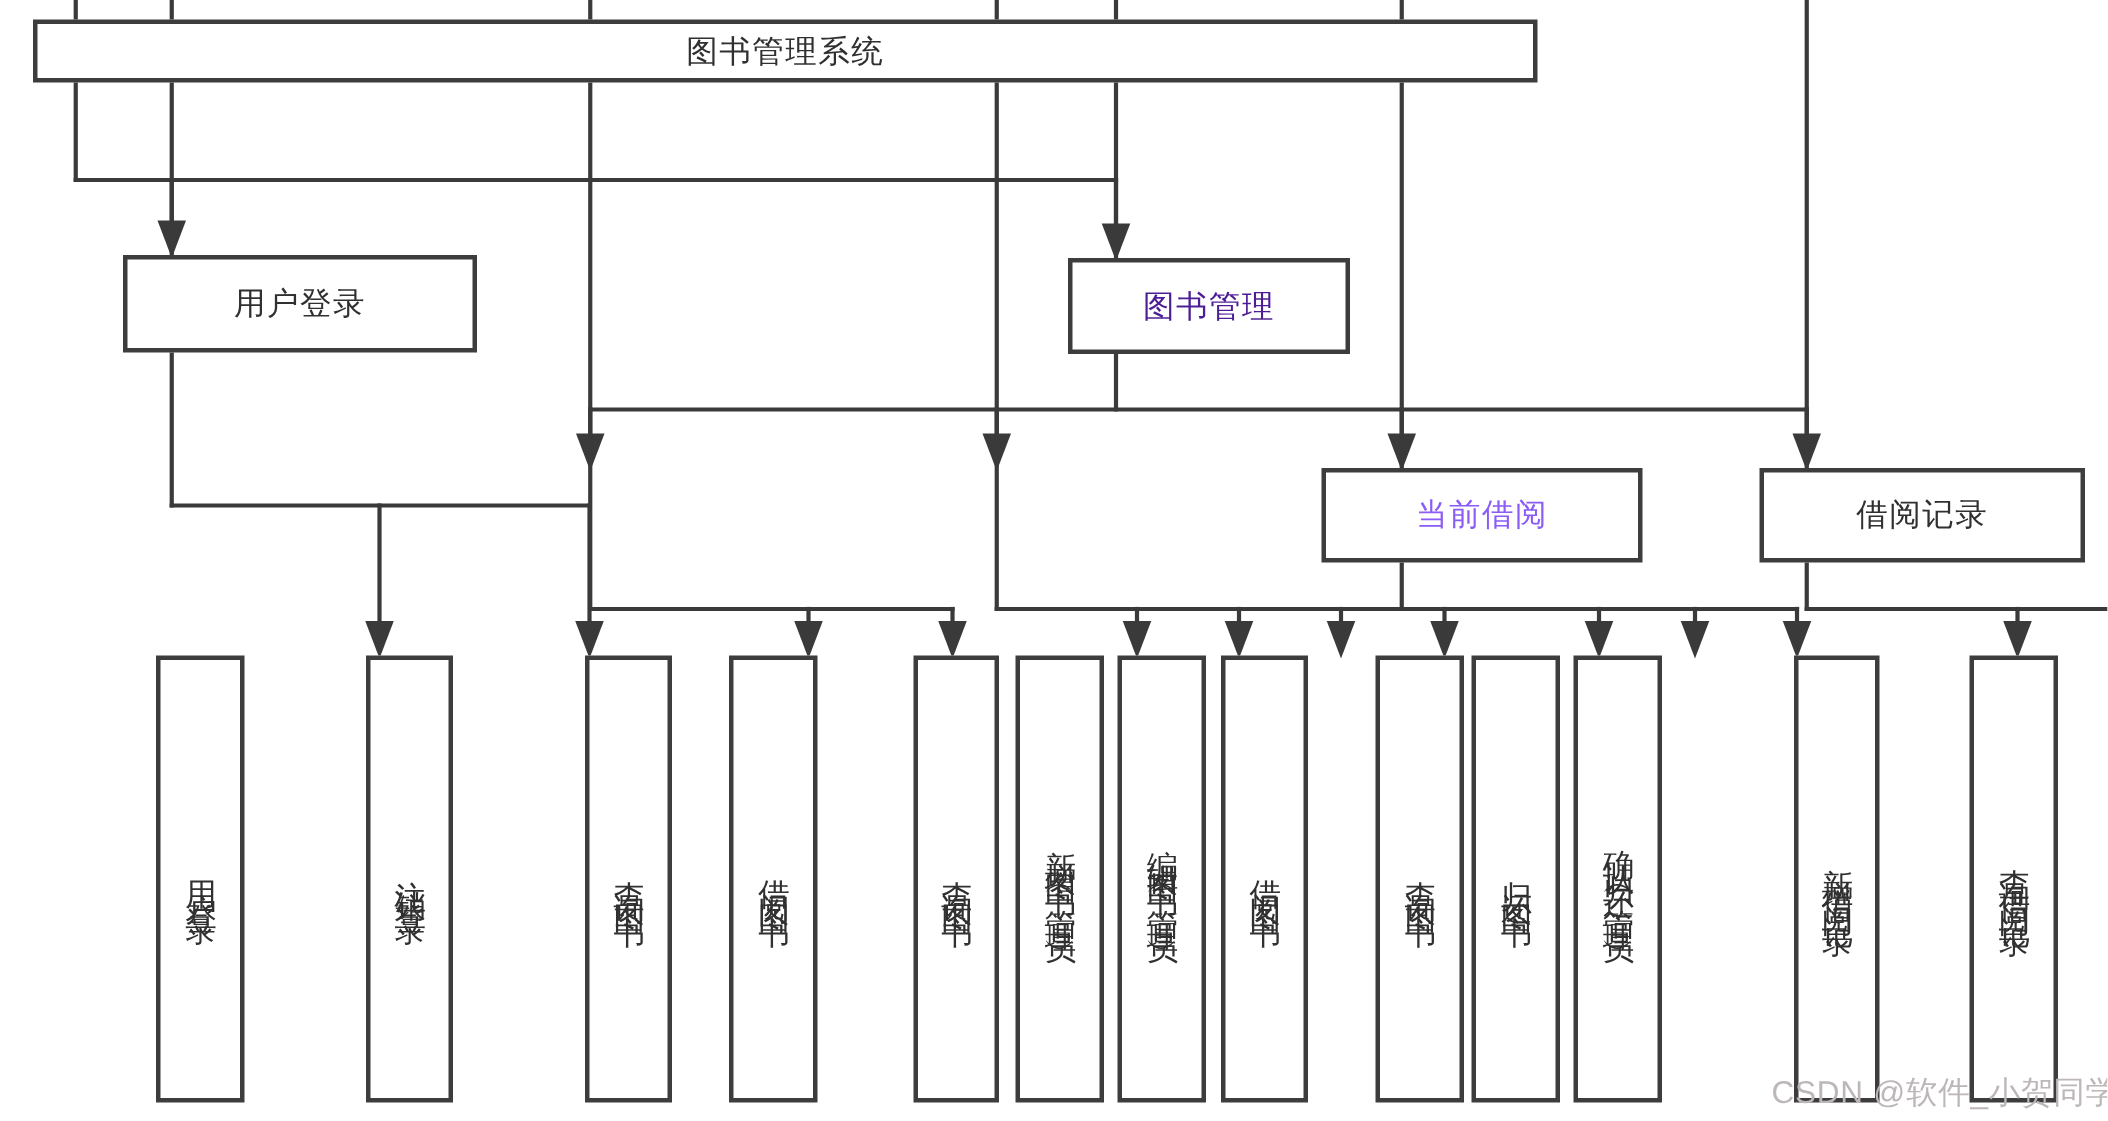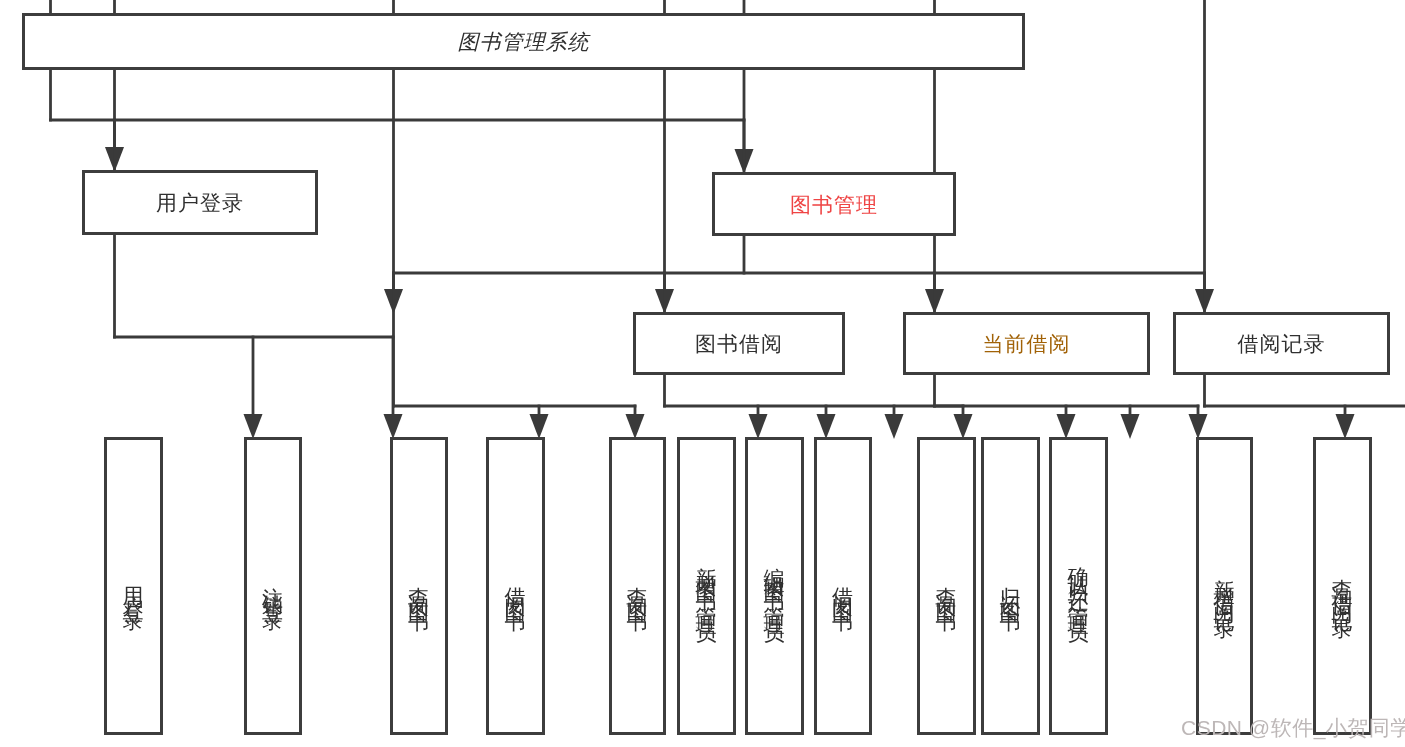--- a/index.html
+++ b/index.html
@@ -105,33 +105,30 @@
       <line x1="1198" y1="406" x2="1198" y2="416" stroke="#3a3a3a" stroke-width="2.8" stroke-linecap="square"></line>
       <polygon points="1198,439 1188.5,414 1207.5,414" fill="#3a3a3a"></polygon>
       <line x1="1204.5" y1="NaN" x2="1204.5" y2="406" stroke="#3a3a3a" stroke-width="2.8" stroke-linecap="square"></line>
       <line x1="1204.5" y1="406" x2="1462" y2="406" stroke="#3a3a3a" stroke-width="2.8" stroke-linecap="square"></line>
       <line x1="1345" y1="406" x2="1345" y2="416" stroke="#3a3a3a" stroke-width="2.8" stroke-linecap="square"></line>
       <polygon points="1345,439 1335.5,414 1354.5,414" fill="#3a3a3a"></polygon>
       <line x1="1462" y1="406" x2="1462" y2="416" stroke="#3a3a3a" stroke-width="2.8" stroke-linecap="square"></line>
       <polygon points="1462,439 1452.5,414 1471.5,414" fill="#3a3a3a"></polygon>
     </svg>
   <div id="watermark" style="color: rgb(189, 183, 183);">CSDN @软件_小贺同学</div>
-<div class="box" style="left: 22px; top: 13px; width: 1003px; height: 57px; border-color: rgb(61, 61, 61); color: rgb(48, 48, 48); font-style: italic;">
+<div class="box" style="left: 22px; top: 13px; width: 1003px; height: 42px; border-color: rgb(61, 61, 61); color: rgb(48, 48, 48);">
       <span>图书管理系统</span>
     </div>
     <div class="box" style="left: 82px; top: 170px; width: 236px; height: 65px; border-color: rgb(61, 61, 61); color: rgb(48, 48, 48);">
       <span>用户登录</span>
     </div>
-    <div class="box" style="left: 712px; top: 172px; width: 244px; height: 64px; border-color: rgb(61, 61, 61); color: #ef4444;">
+    <div class="box" style="left: 712px; top: 172px; width: 188px; height: 64px; border-color: rgb(61, 61, 61); color: #4c1d95;">
       <span>图书管理</span>
     </div>
-    <div class="box" style="left: 633px; top: 312px; width: 212px; height: 63px; border-color: rgb(61, 61, 61); color: rgb(48, 48, 48);">
-      <span>图书借阅</span>
-    </div>
-    <div class="box" style="left: 903px; top: 312px; width: 247px; height: 63px; border-color: rgb(61, 61, 61); color: #a16207;">
+    <div class="box" style="left: 881px; top: 312px; width: 214px; height: 63px; border-color: rgb(61, 61, 61); color: #8b5cf6;">
       <span>当前借阅</span>
     </div>
     <div class="box" style="left: 1173px; top: 312px; width: 217px; height: 63px; border-color: rgb(61, 61, 61); color: rgb(48, 48, 48);">
       <span>借阅记录</span>
     </div>
     <div class="box v" style="left: 104px; top: 437px; width: 59px; height: 298px; border-color: rgb(61, 61, 61); color: rgb(48, 48, 48);">
       <span>用户登录</span>
     </div>
     <div class="box v" style="left: 244px; top: 437px; width: 58px; height: 298px; border-color: rgb(61, 61, 61); color: rgb(48, 48, 48);">
       <span>注销登录</span>

